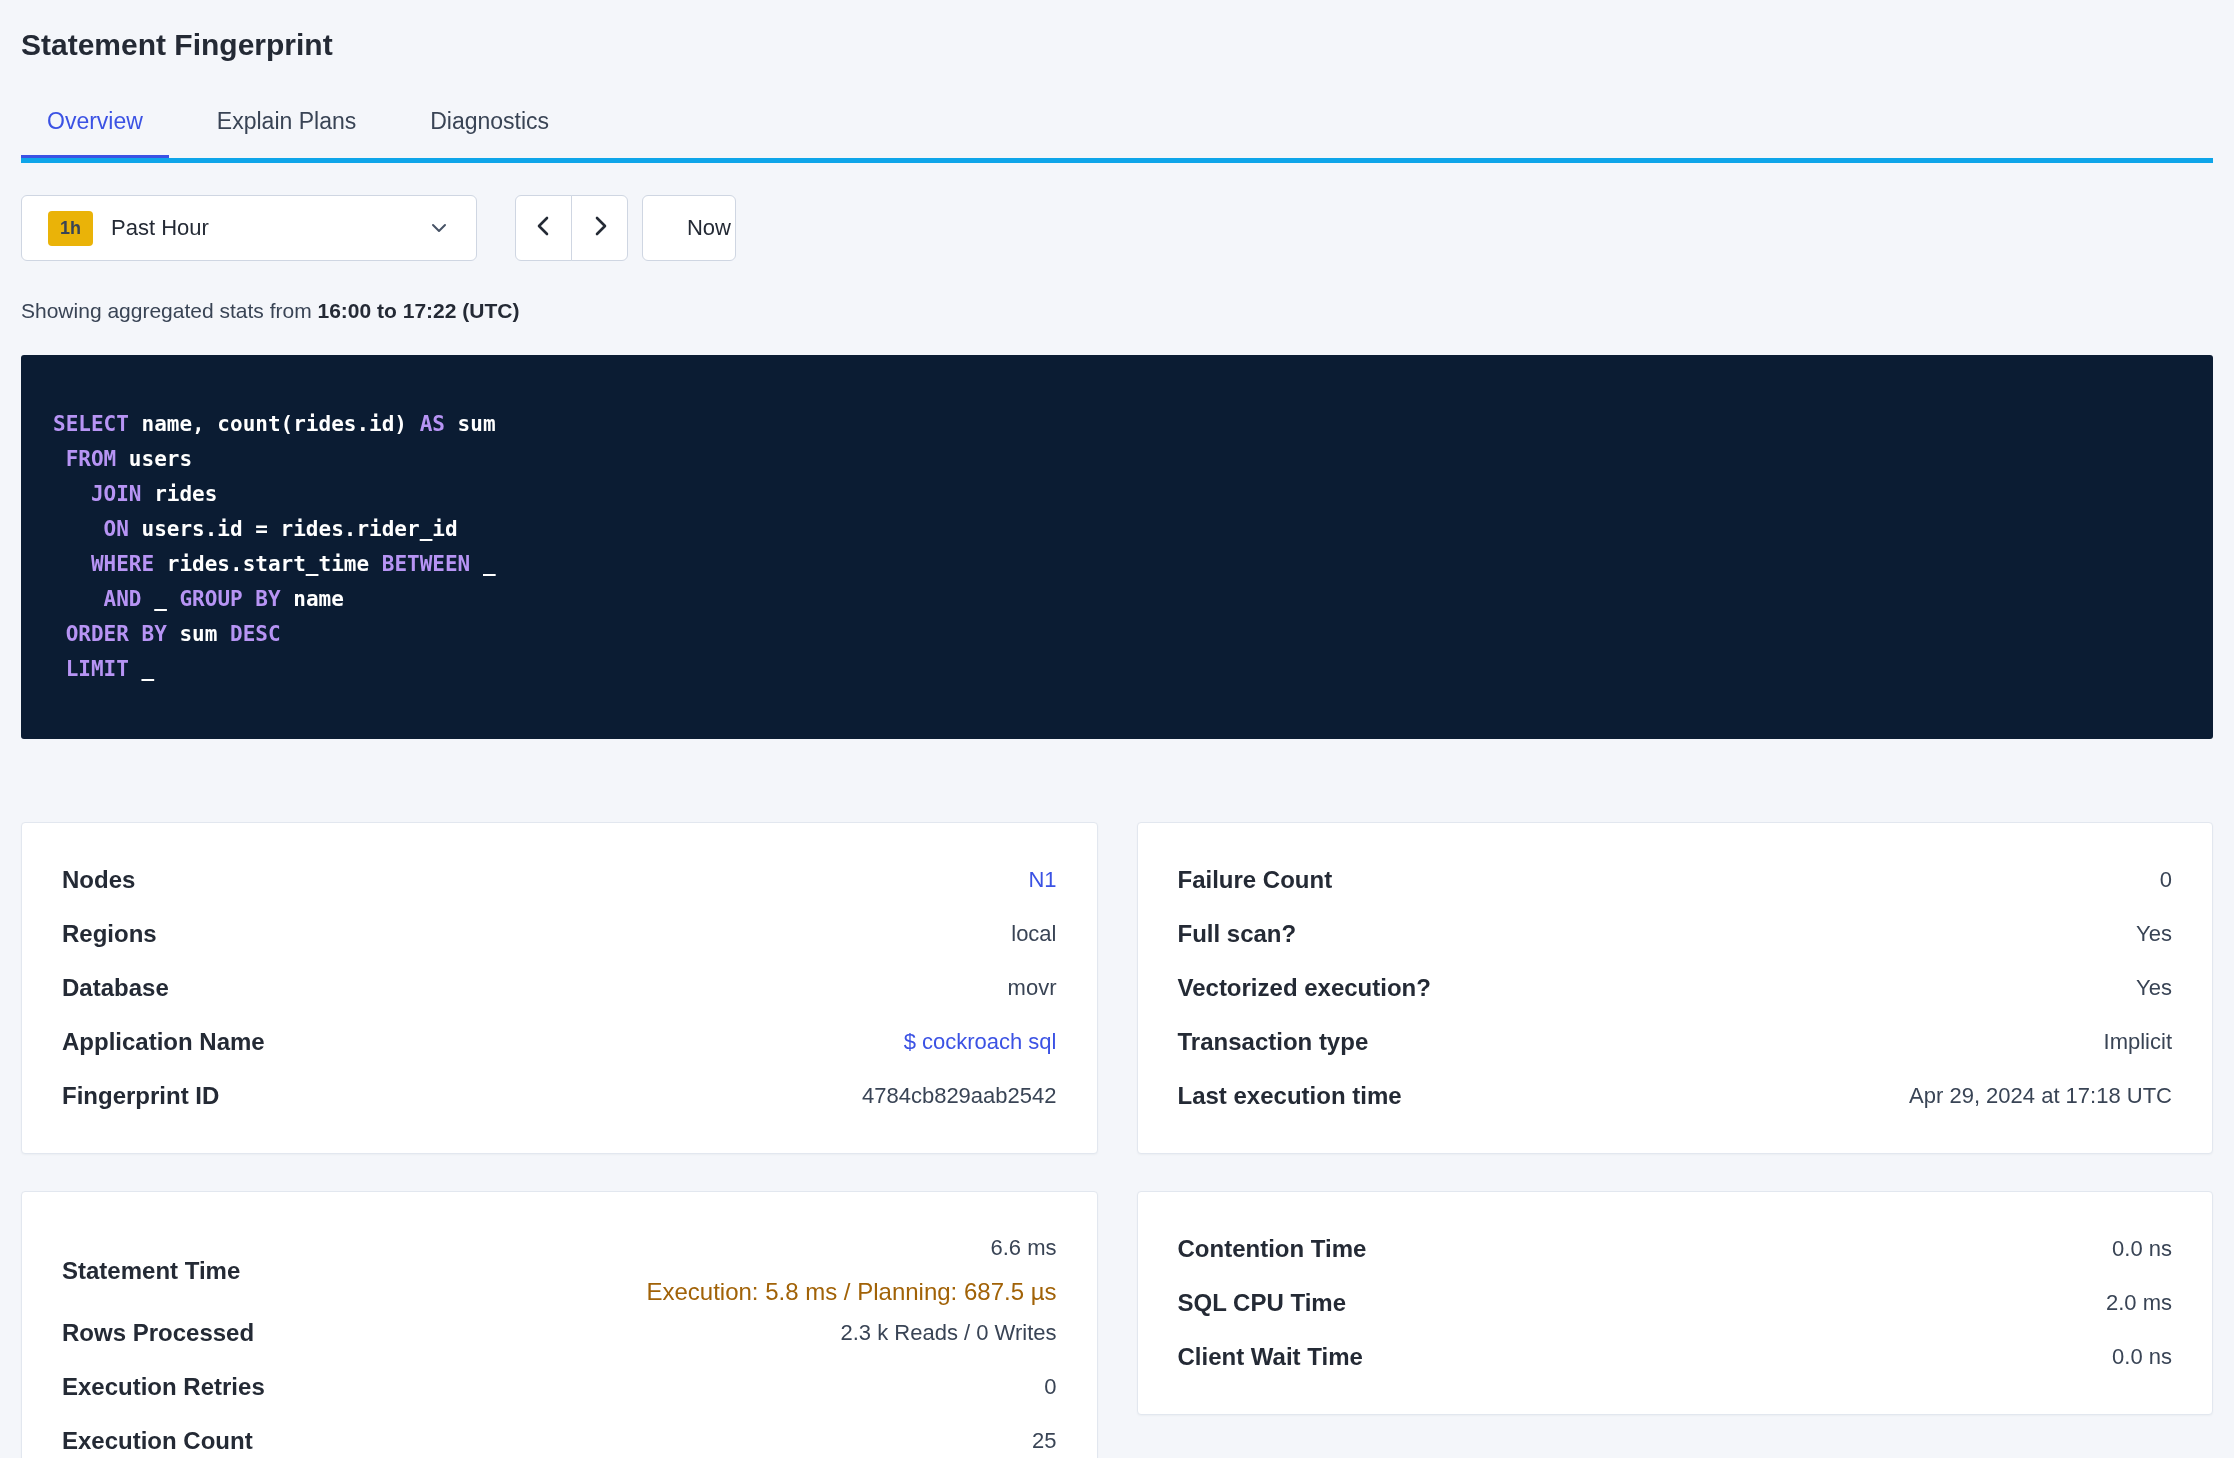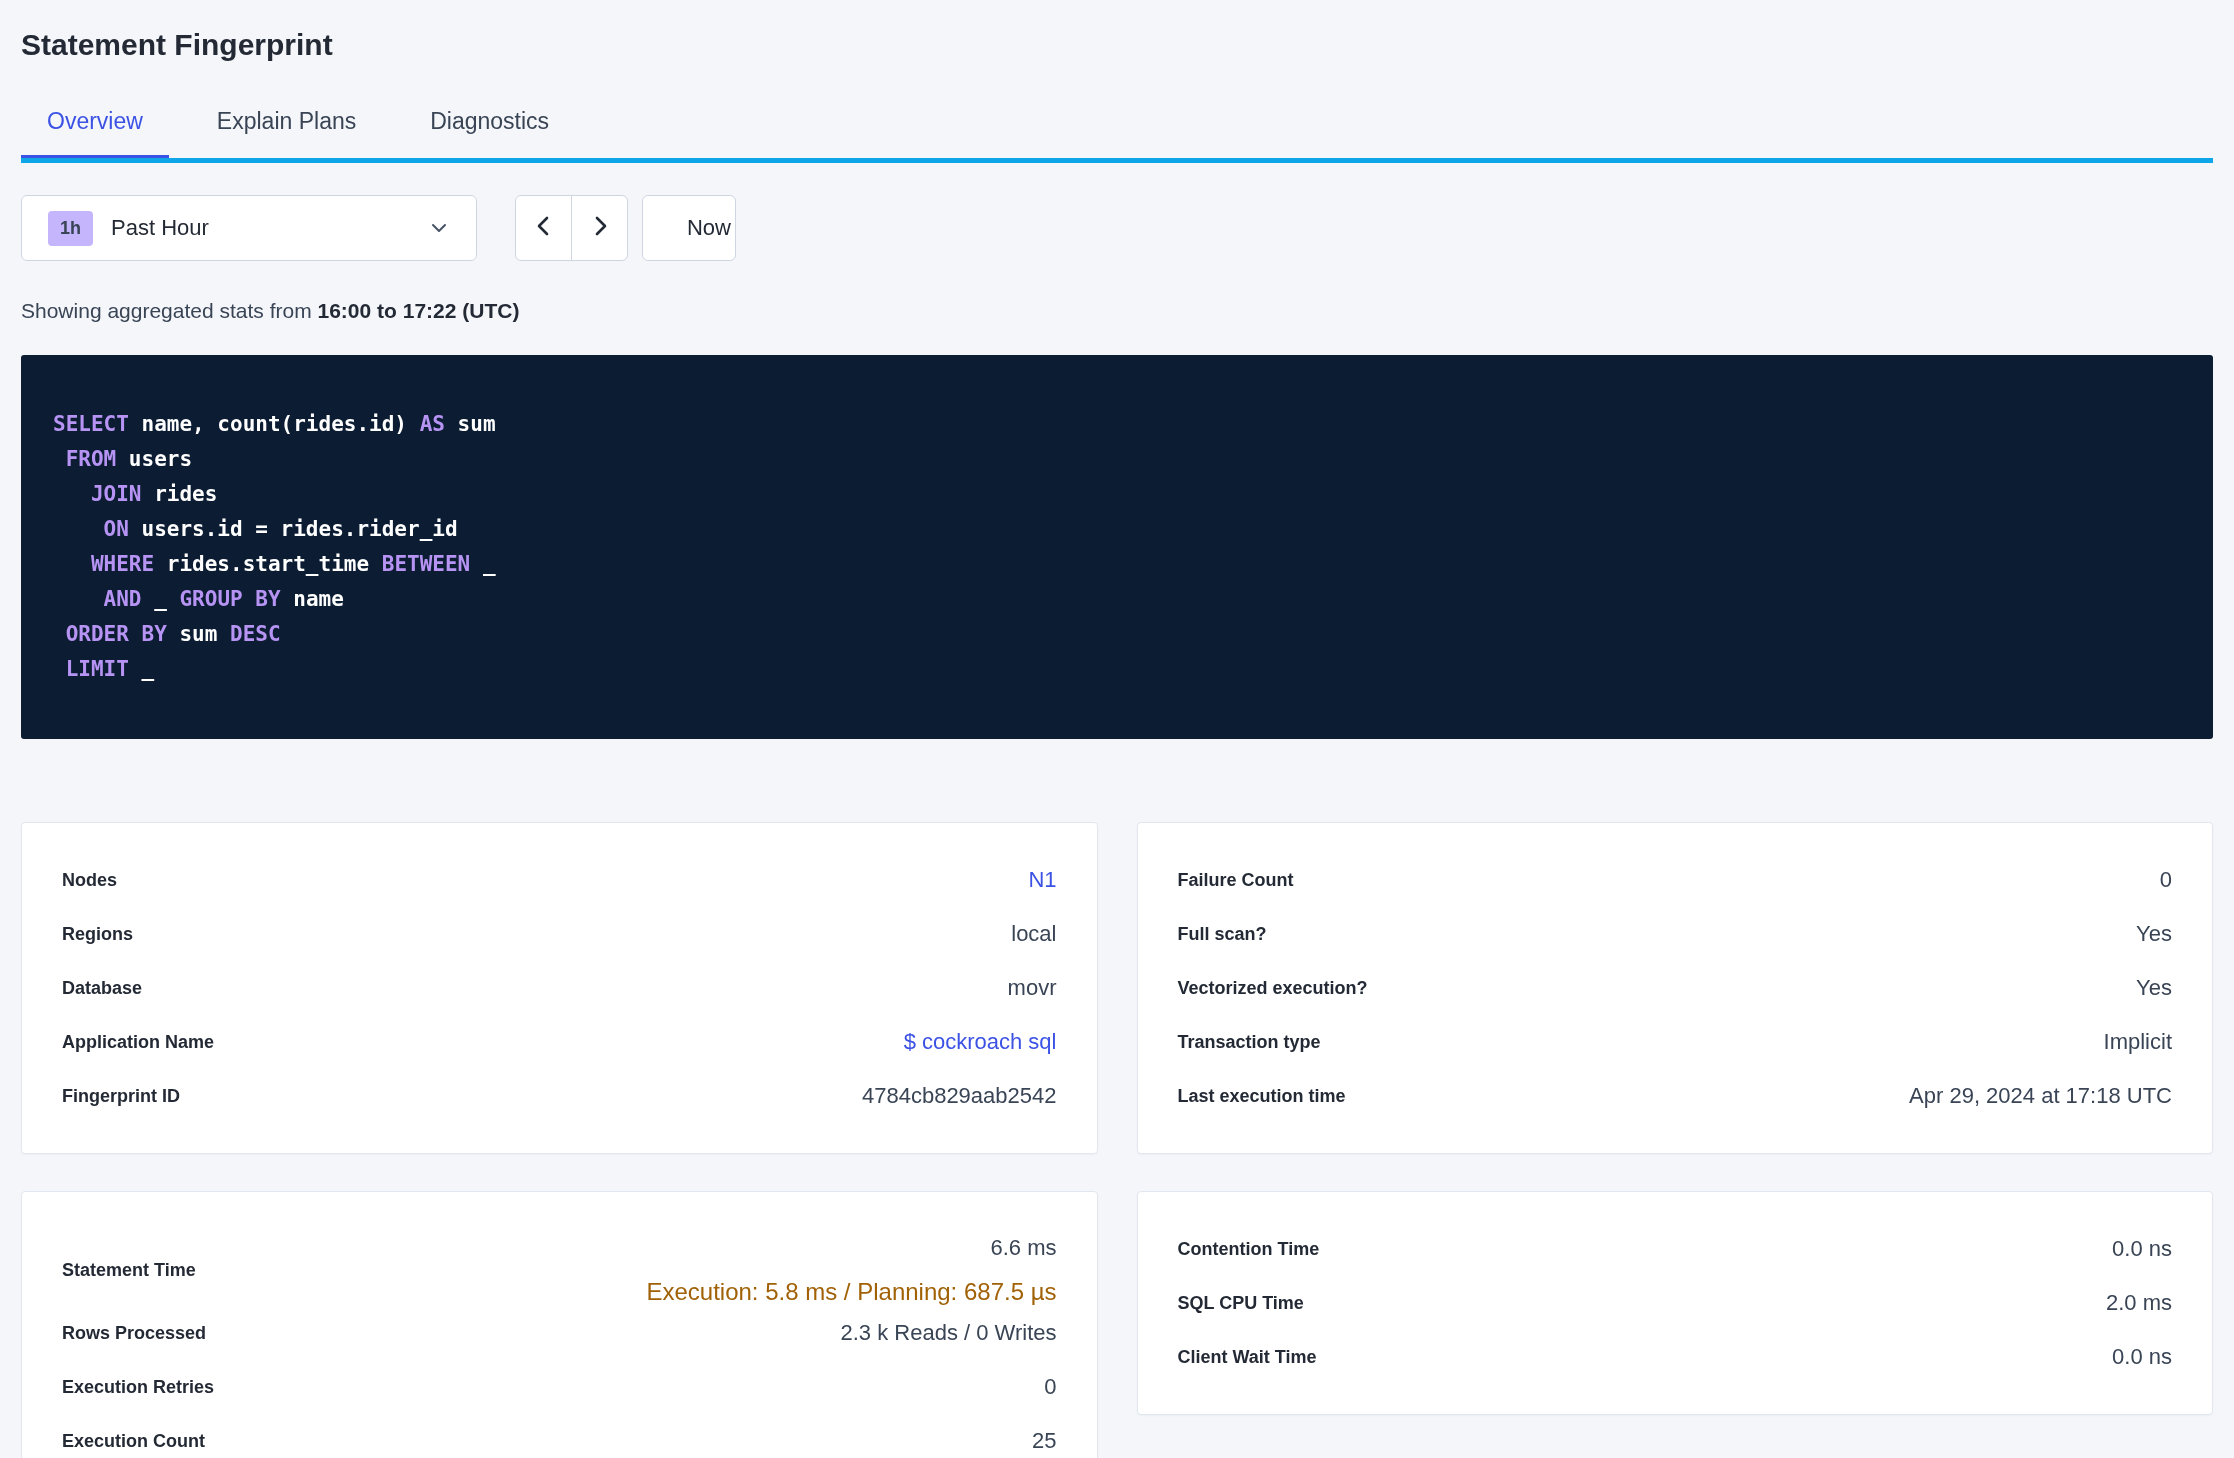--- a/index.html
+++ b/index.html
@@ -59,21 +59,21 @@
     height: 66px;
     background: #ffffff;
     border: 1px solid #cfd6e2;
     border-radius: 6px;
     display: flex;
     align-items: center;
     padding: 0 26px;
     cursor: pointer;
   }
   .interval-badge {
-    background: #c4b5fd;
+    background: #eab308;
     border-radius: 4px;
     font-size: 18px;
     font-weight: 700;
     color: var(--text-body);
     padding: 7px 12px;
     margin-right: 18px;
   }
   .interval-label { font-size: 22px; color: var(--text-dark); }
   .interval-dropdown .chev { margin-left: auto; display: flex; }
   .arrow-group { display: flex; margin-left: 38px; }
@@ -147,21 +147,21 @@
     padding: 30px 40px;
   }
   .detail-row {
     display: flex;
     justify-content: space-between;
     align-items: center;
     min-height: 54px;
   }
   .detail-row.top-align { align-items: center; padding-top: 13px; min-height: 84px; }
   .row-label {
-    font-size: 18px;
+    font-size: 24px;
     font-weight: 700;
     color: var(--text-dark);
   }
   .row-value {
     font-size: 22px;
     color: var(--text-body);
     text-align: right;
     text-decoration: none;
   }
   .row-value.link { color: var(--accent); cursor: pointer; }

